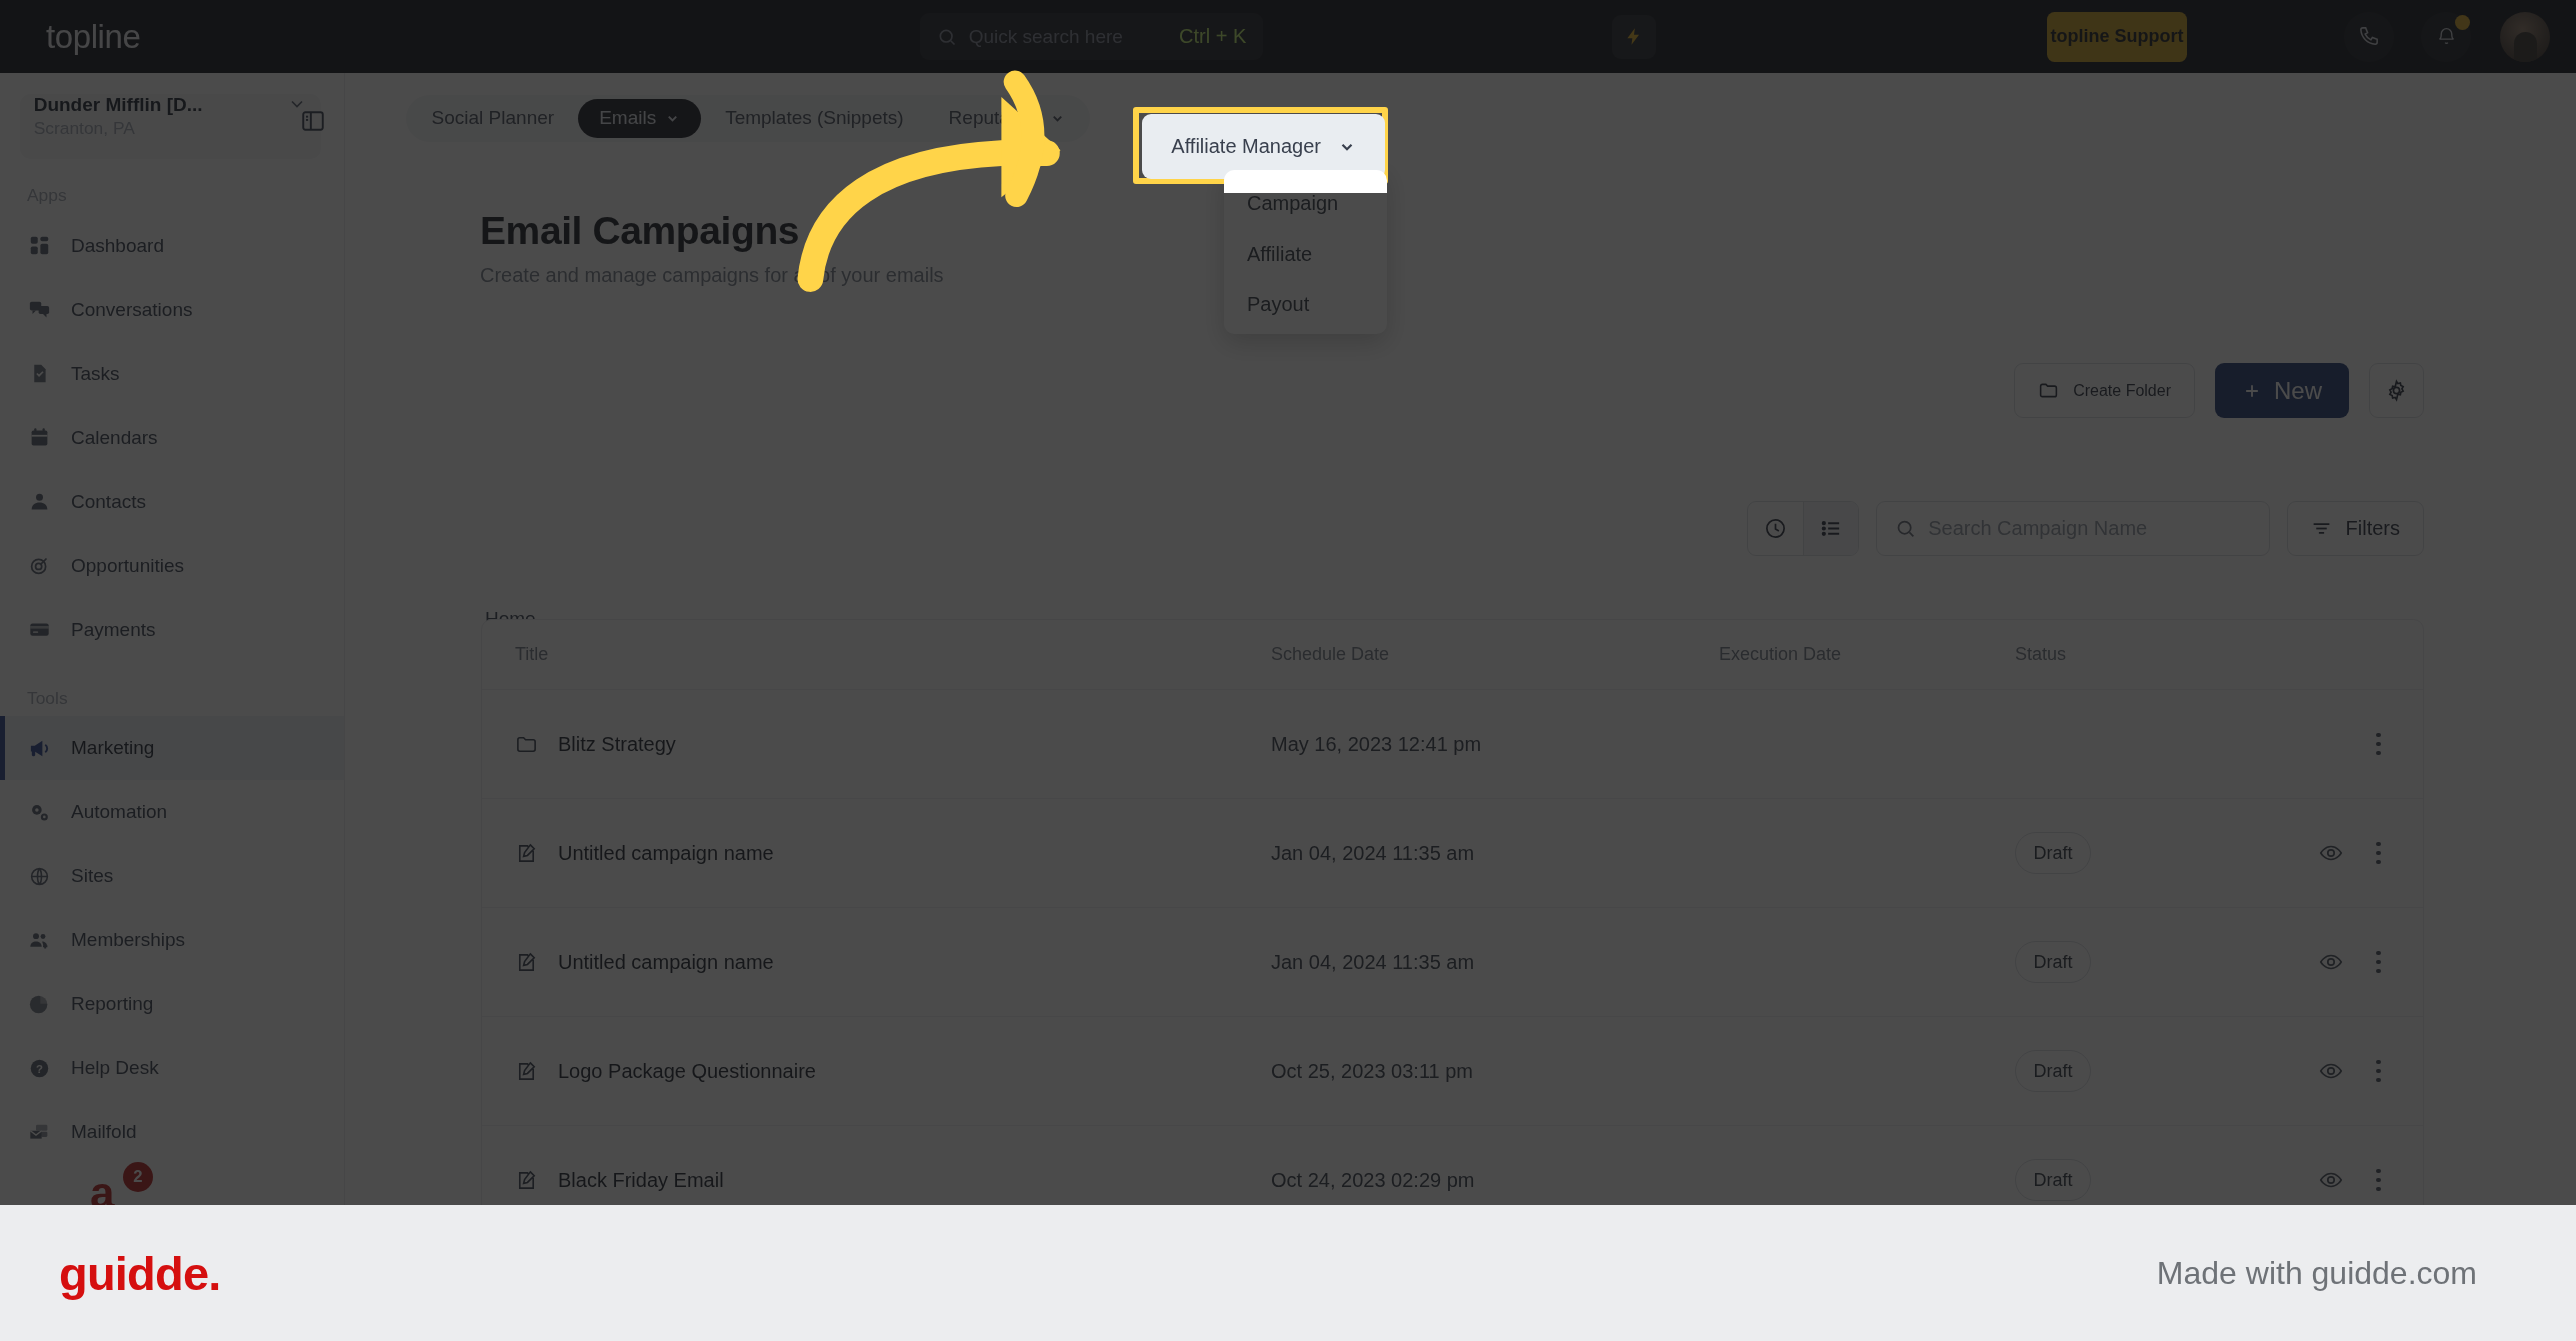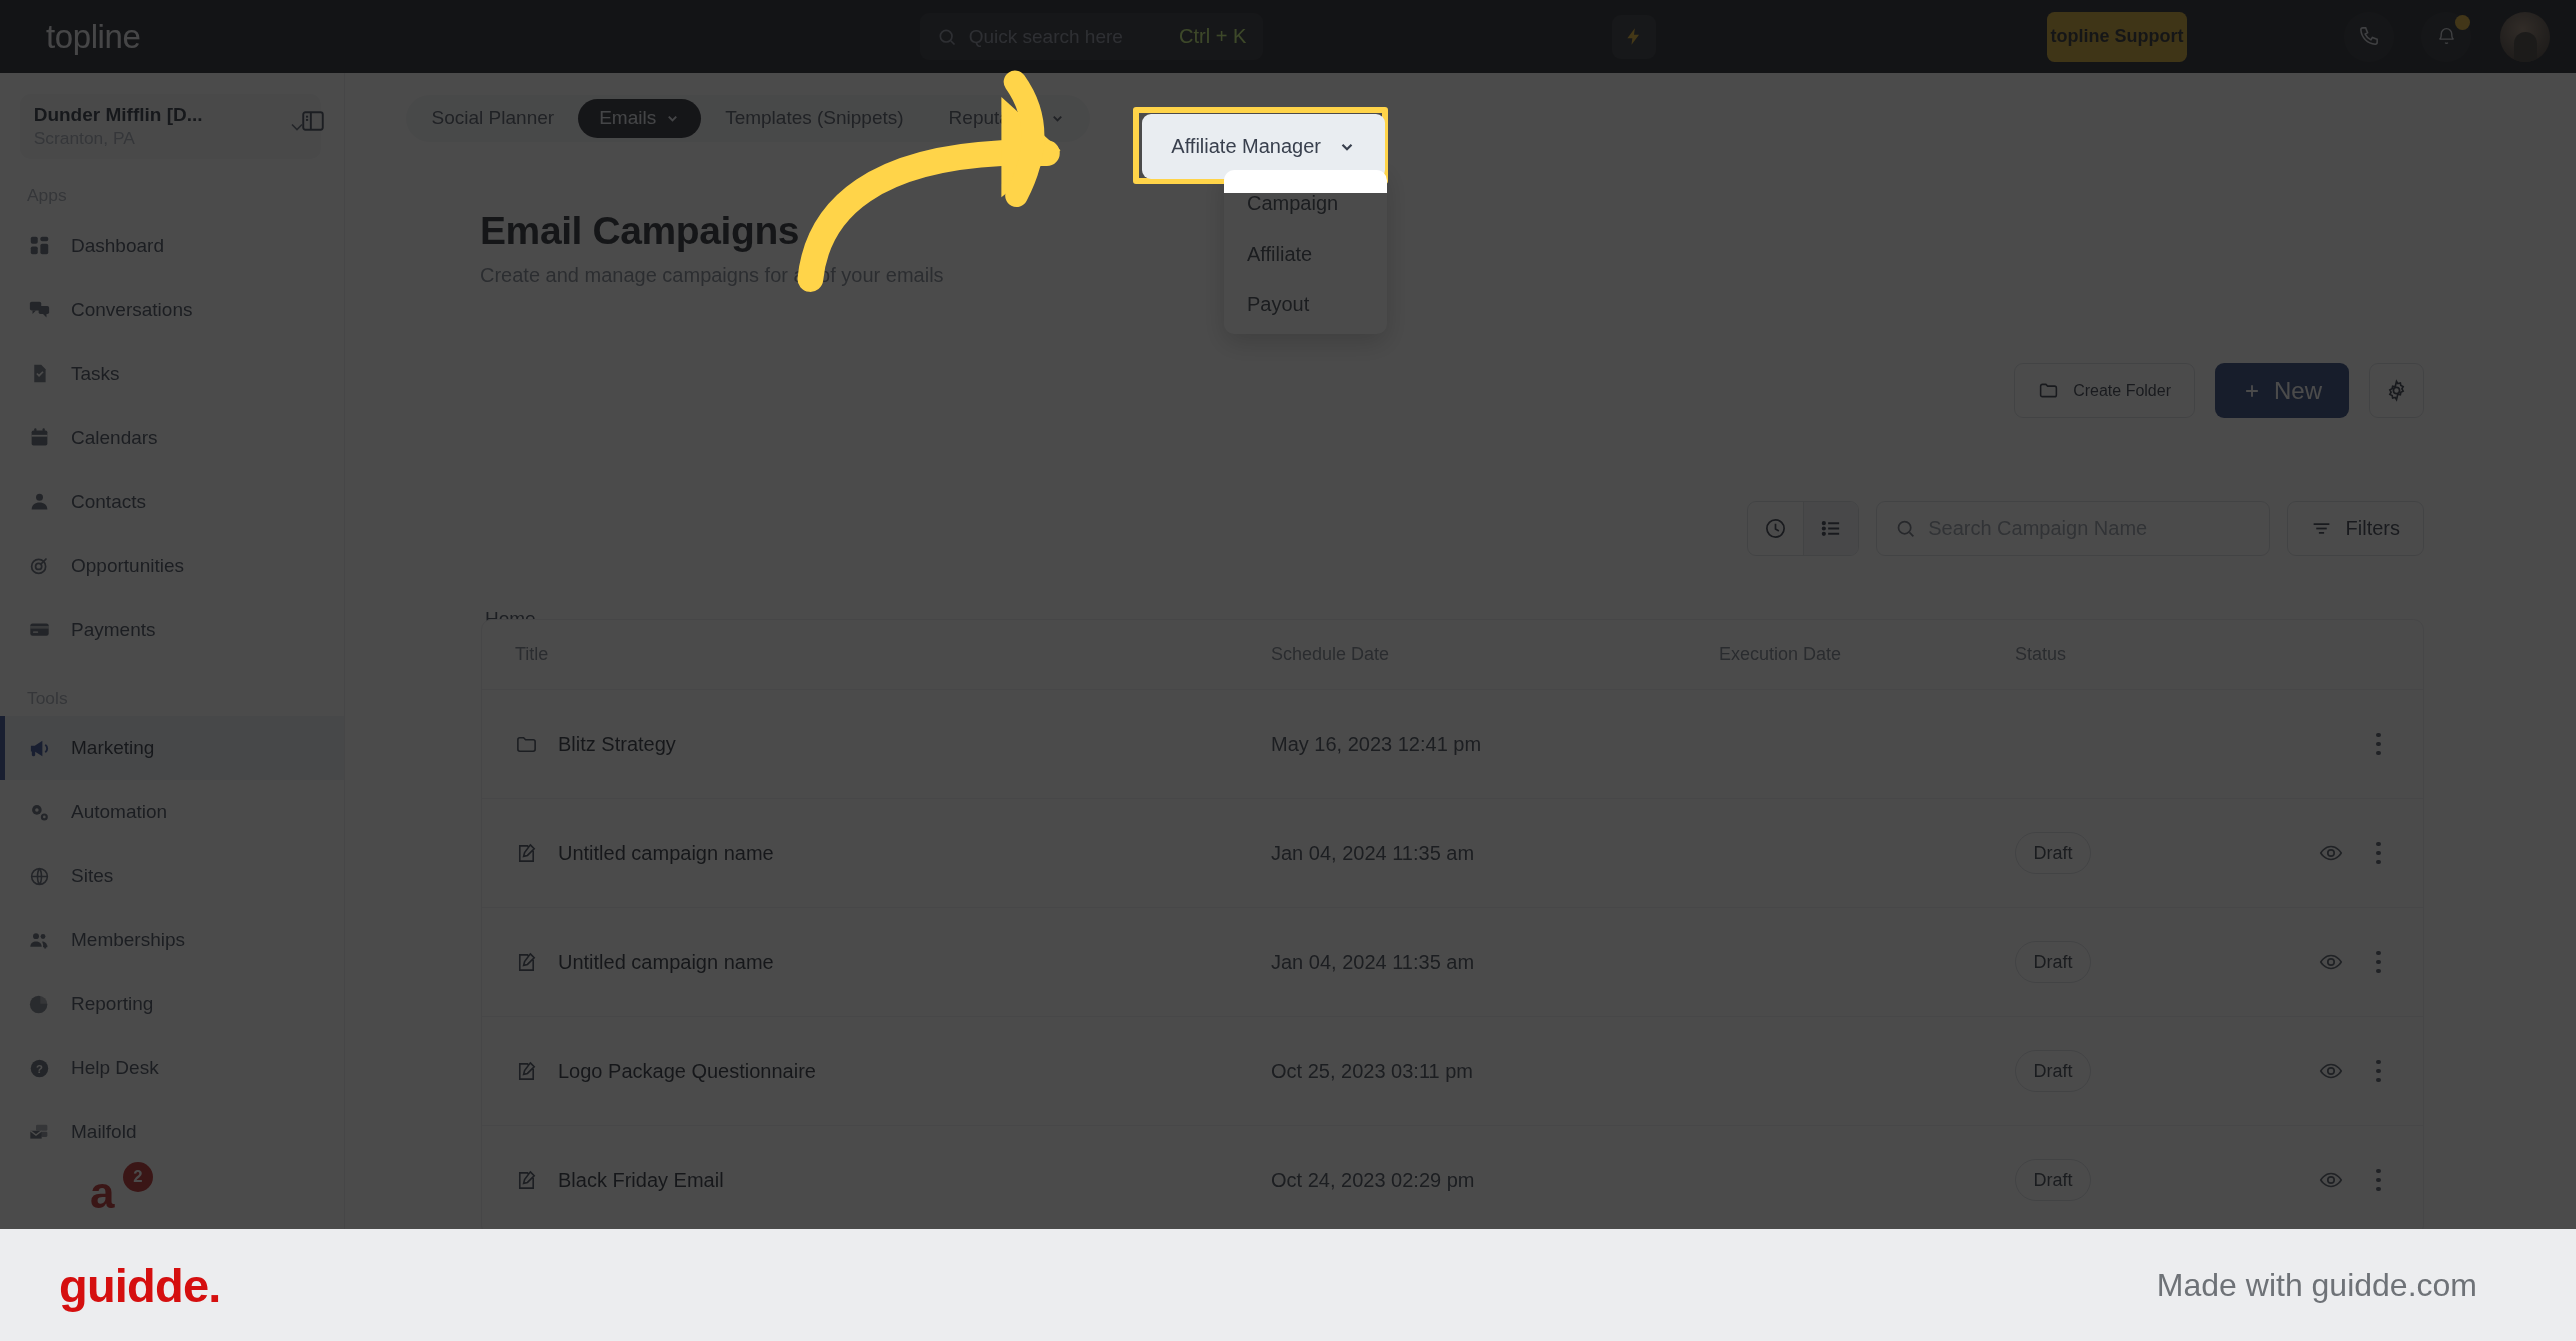--- a/index.html
+++ b/index.html
@@ -59,21 +59,21 @@
     border-radius: 12px 12px 0 0; background: #2a2623;
   }
 
   
   .sidebar {
     position: absolute; top: 73px; left: 0; width: 345px; bottom: 0;
     background: #ffffff; border-right: 0.8px solid #e6e8ec; z-index: 2;
   }
   .org-card {
     margin: 21px 23px 0 20px; height: 65px; border-radius: 10.6px; background: #f4f5f7;
-    display: flex; align-items: center; padding: 0 13.7px;
+    display: flex; align-items: flex-start; padding: 0 13.7px;
   }
   .org-text { flex: 1; min-width: 0; }
   .org-name { font-size: 19px; font-weight: 600; color: #111827; white-space: nowrap;
               overflow: hidden; text-overflow: ellipsis; }
   .org-sub  { font-size: 17.4px; color: #9aa1ad; margin-top: 1.5px; }
   .org-chev { margin-left: 6px; color: #6b7280; }
   .panel-toggle { position: absolute; right: 18px; top: 35px; }
 
   .nav-section { font-size: 17.4px; color: #9aa1ad; padding: 26px 0 7.6px 27px; }
   .nav-item {
@@ -207,21 +207,21 @@
   
   .aff-bright { z-index: 11; }
   .aff-bright .field { background: #e9edf1; }
   .aff-bright .peek {
     position: absolute; left: 82px; top: 56px; width: 163px; height: 23px;
     background: #ffffff; border-radius: 10.6px 10.6px 0 0;
   }
 
   
   .footer {
-    position: absolute; left: 0; right: 0; bottom: 0; height: 112px; background: #ecedef;
+    position: absolute; left: 0; right: 0; bottom: 0; height: 136px; background: #ecedef;
     display: flex; align-items: center; z-index: 20;
   }
   .guidde-logo { margin-left: 59px; font-size: 47px; font-weight: 700; color: #d50f0f; letter-spacing: -0.8px; }
   .made-with { position: absolute; right: 99px; font-size: 32px; color: #6e7277; }
 
   svg { display: block; }
 </style>
 </head>
 <body>
 

